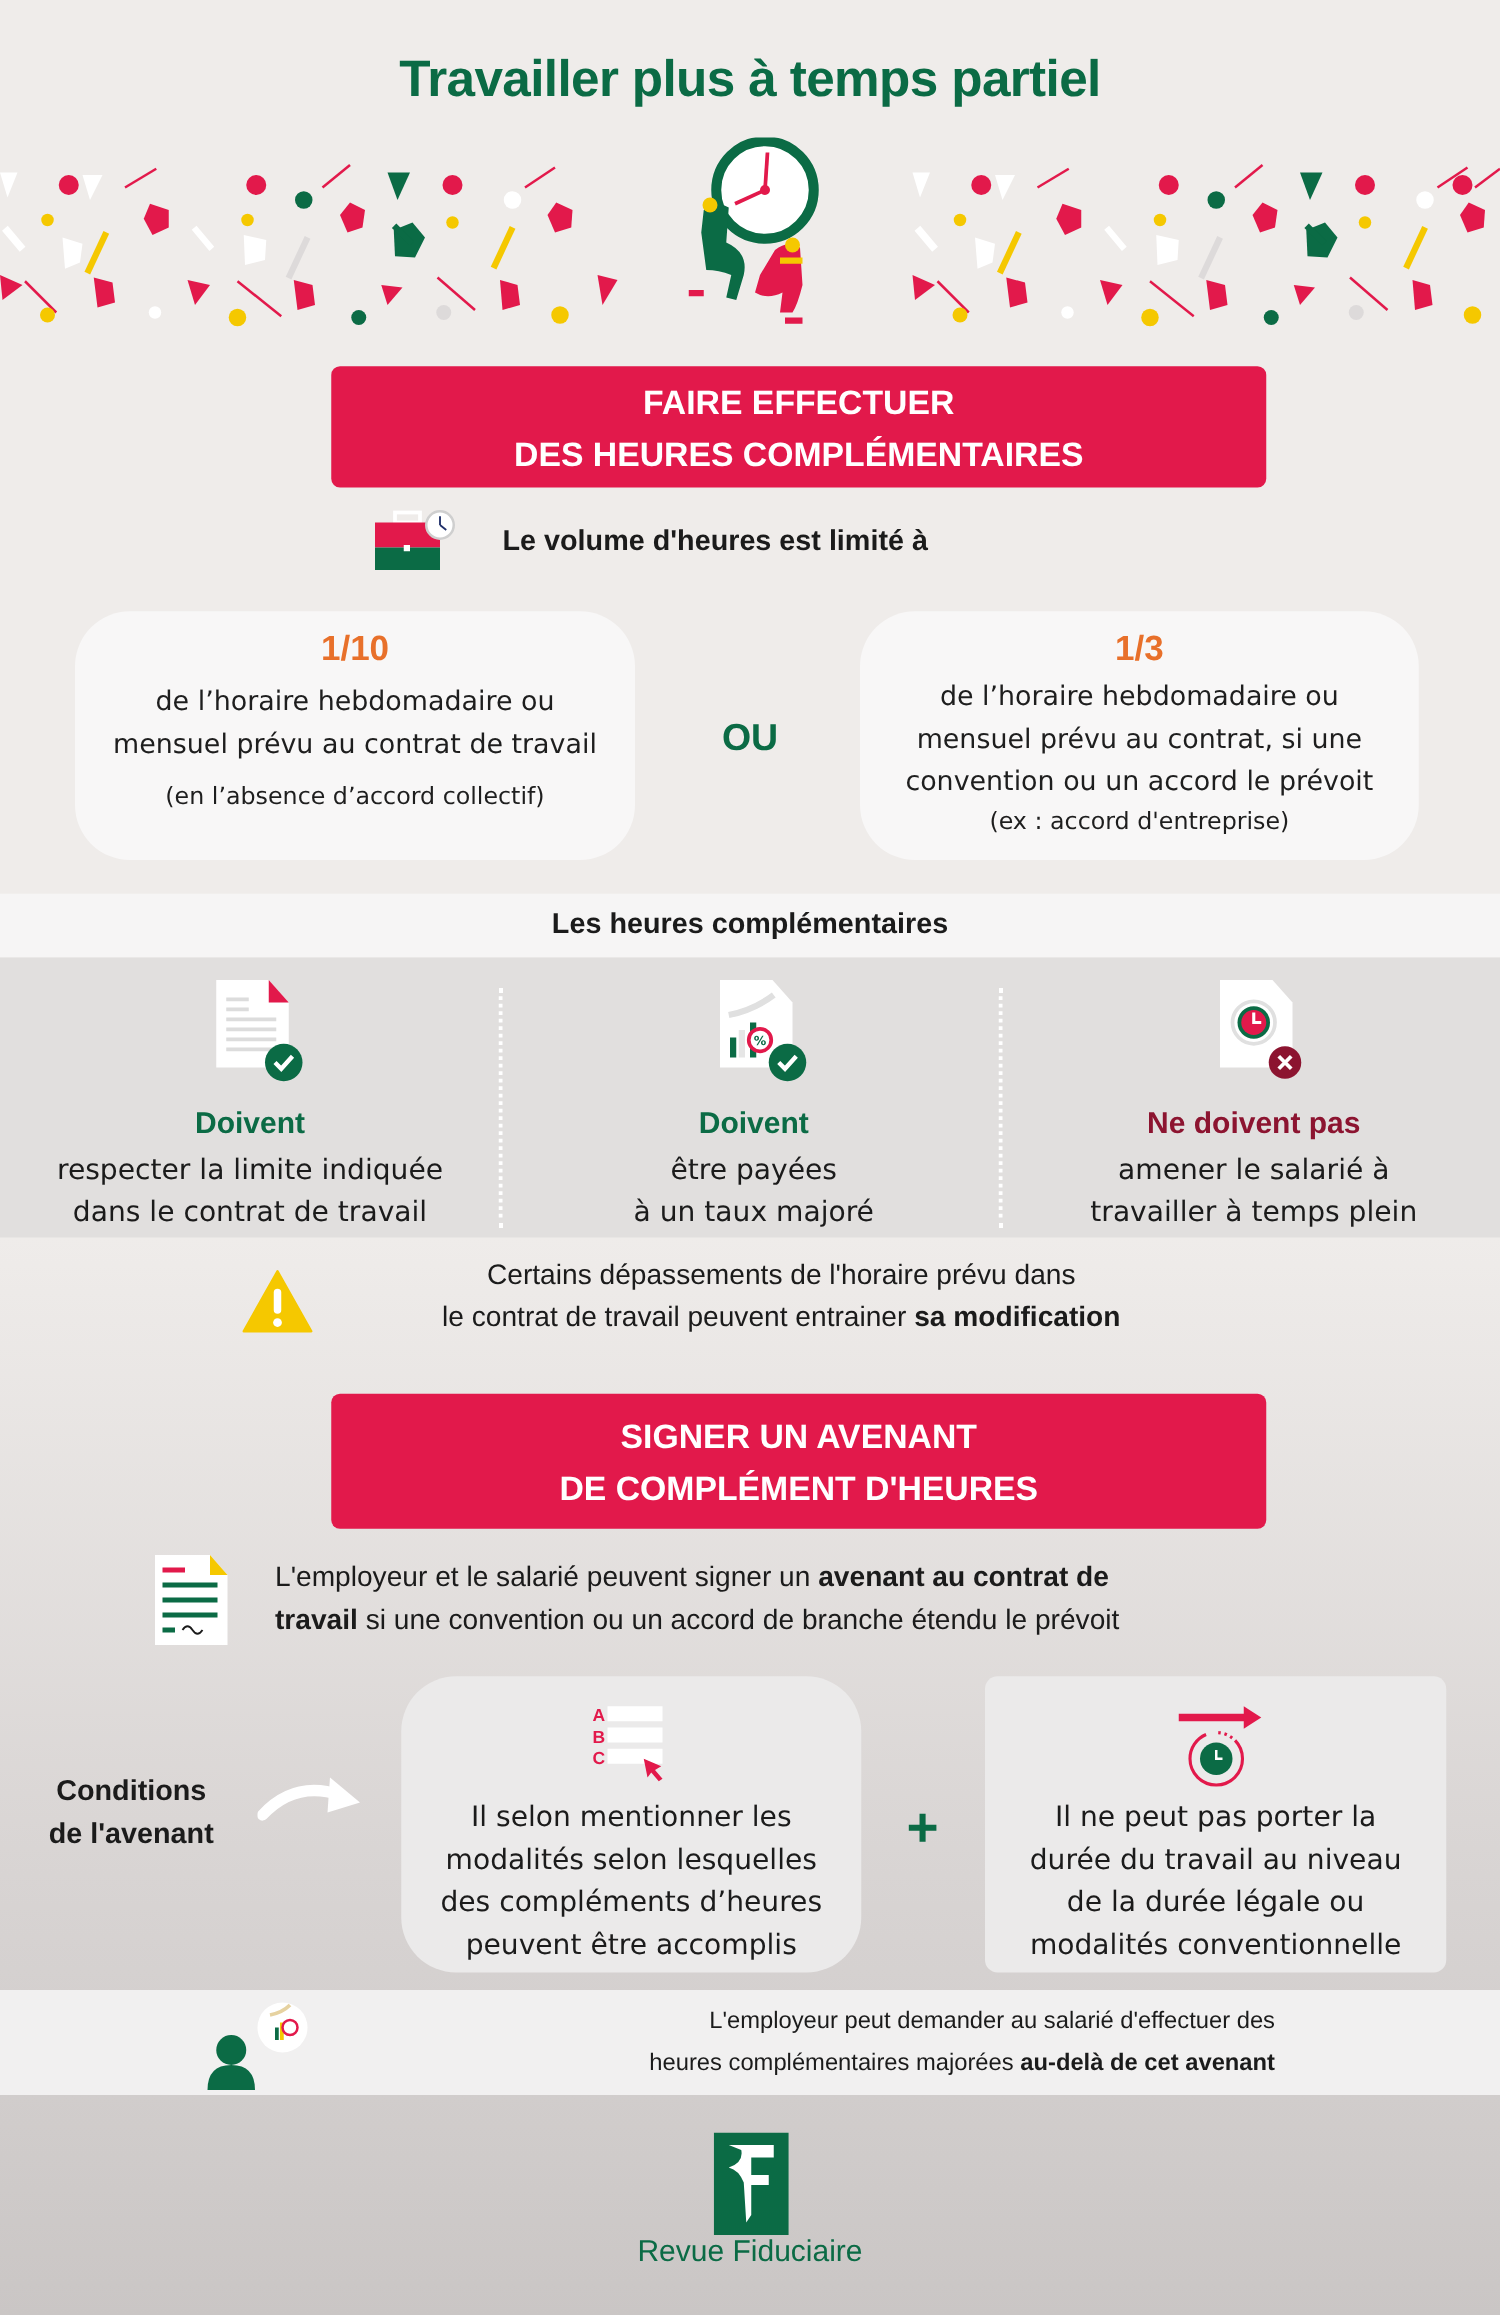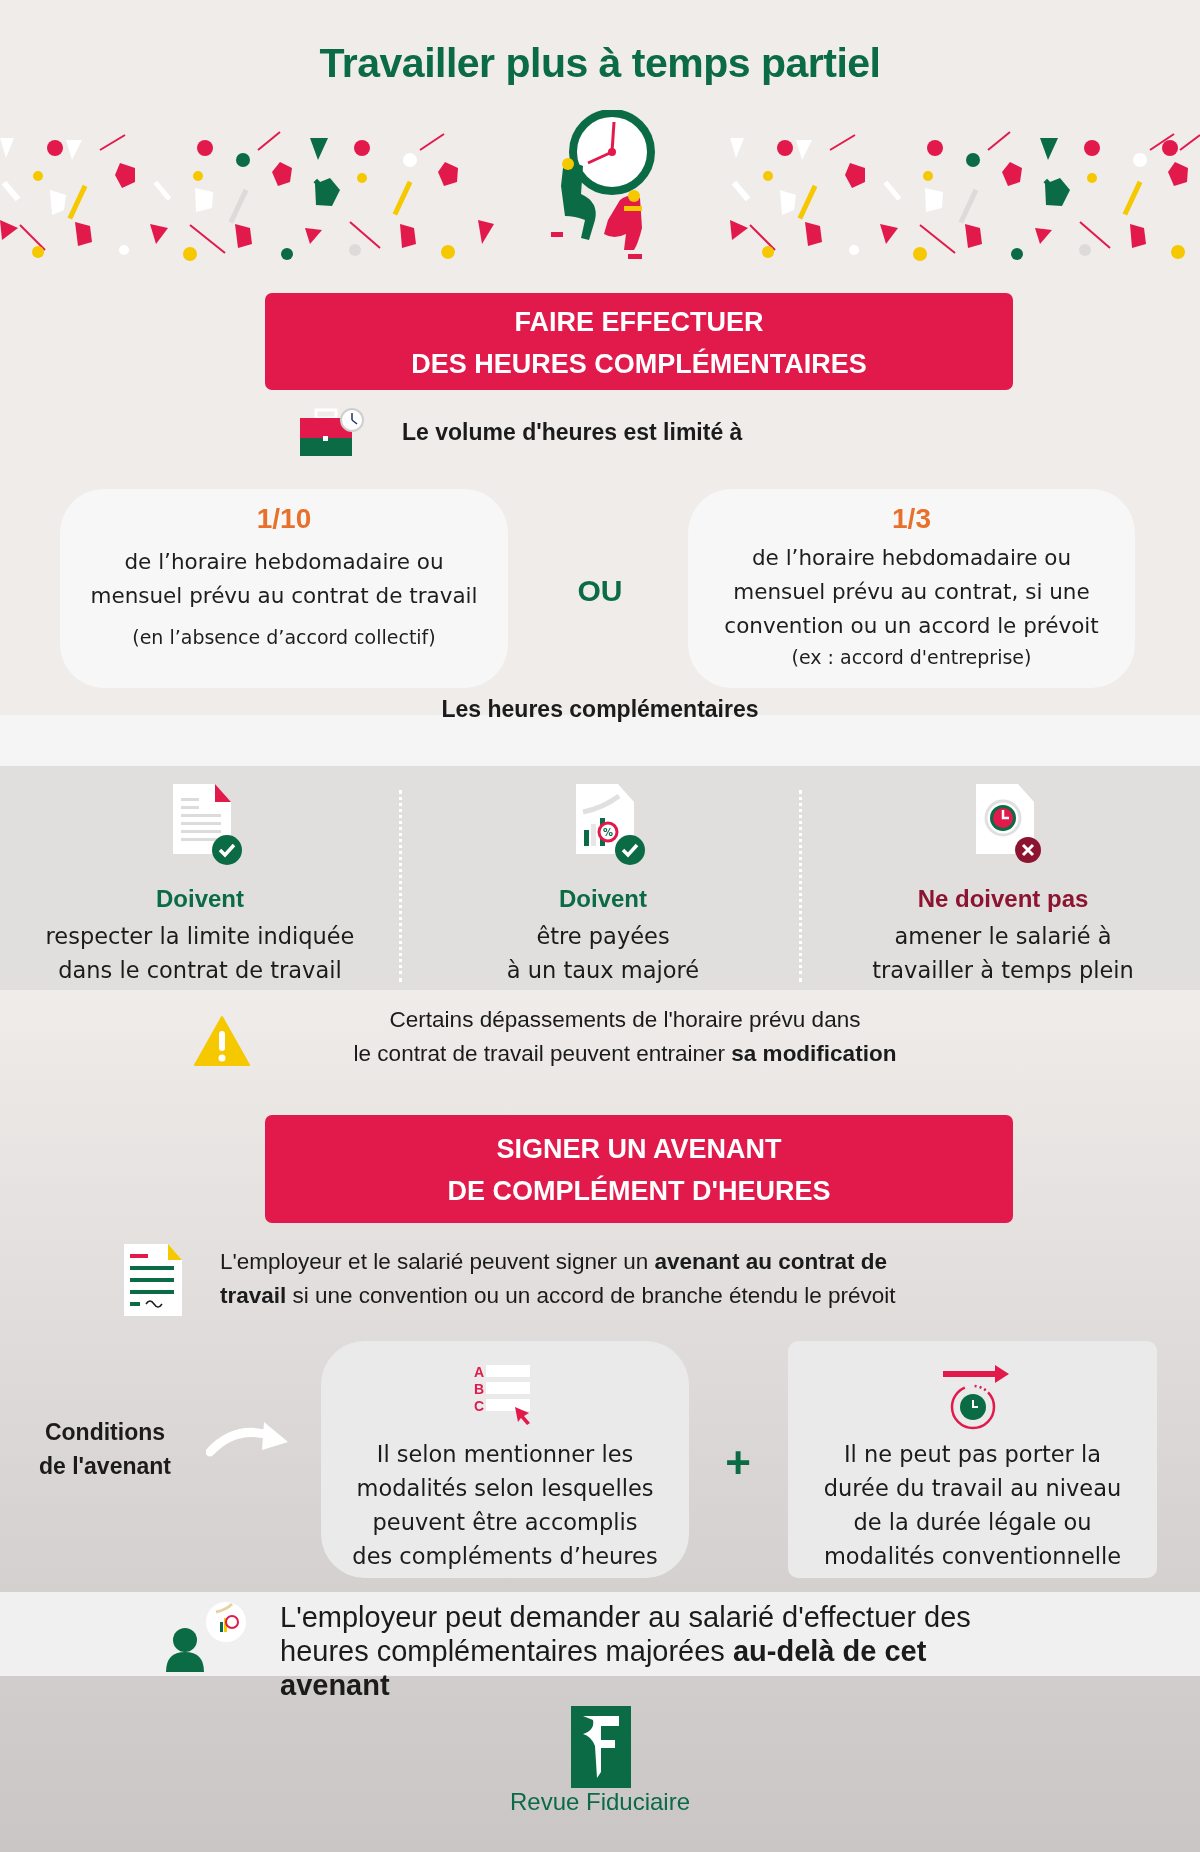--- a/index.html
+++ b/index.html
@@ -45,21 +45,21 @@
   .box-left { left: 60px; width: 448px; }
   .box-right { left: 688px; width: 447px; }
   .fraction { color: #e8702a; font-weight: bold; font-size: 28px; font-family: "Liberation Sans", sans-serif; margin-top: 14px; }
   .box-body { font-size: 21.5px; line-height: 34px; margin-top: 10px; }
   .box-note { font-size: 19px; line-height: 28px; margin-top: 10px; }
   .box-right .box-body { margin-top: 6px; }
   .box-right .box-note { margin-top: 0px; }
   .ou { top: 574px; left: 560px; width: 80px; text-align: center; color: #0b6b45; font-weight: bold; font-size: 30px; font-family: "Liberation Sans", sans-serif; }
 
   .strip-light { top: 715px; left: 0; width: 1200px; height: 51px; background: #f6f5f5; }
-  .strip-title { top: 696px; left: 0; width: 1200px; text-align: center; font-family: "Liberation Sans", sans-serif; font-weight: bold; font-size: 23px; }
+  .strip-title { top: 725px; left: 0; width: 1200px; text-align: center; font-family: "Liberation Sans", sans-serif; font-weight: bold; font-size: 23px; }
 
   .grey-band { top: 766px; left: 0; width: 1200px; height: 224px; background: #e1dfde; }
   .divider { top: 790px; width: 0; height: 192px; border-left: 3px dotted #ffffff; }
   .col { top: 780px; width: 400px; text-align: center; }
   .col-icon { height: 95px; display: flex; justify-content: center; }
   .col-head { font-family: "Liberation Sans", sans-serif; font-weight: bold; font-size: 24px; margin-top: 10px; }
   .col-head.ok { color: #0b6b45; }
   .col-head.no { color: #8c1430; }
   .col-body { font-size: 22.5px; line-height: 34px; margin-top: 6px; }
 
@@ -72,21 +72,21 @@
 
   .cond-label { top: 1415px; left: 25px; width: 160px; text-align: center; font-family: "Liberation Sans", sans-serif; font-weight: bold; font-size: 23px; line-height: 34px; }
   .cond-box { top: 1341px; height: 237px; background: #ebeaea; border-radius: 44px; text-align: center; }
   .cond-box1 { left: 321px; width: 368px; }
   .cond-box2 { left: 788px; width: 369px; border-radius: 10px; }
   .cond-icon { height: 90px; display: flex; justify-content: center; align-items: flex-end; }
   .cond-text { font-size: 22.5px; line-height: 34px; margin-top: 6px; }
   .plus { top: 1438px; left: 718px; width: 40px; text-align: center; color: #0b6b45; font-weight: bold; font-size: 44px; font-family: "Liberation Sans", sans-serif; }
 
   .emp-strip { top: 1592px; left: 0; width: 1200px; height: 84px; background: #f1f0f0; }
-  .emp-text { top: 1600px; left: 280px; width: 740px; text-align: left; font-size: 29px; line-height: 34px; font-family: "Liberation Sans", sans-serif; }
+  .emp-text { top: 1600px; left: 280px; width: 740px; text-align: right; font-size: 19px; line-height: 34px; font-family: "Liberation Sans", sans-serif; }
   .emp-text b { font-weight: bold; }
   .logo-name { top: 1788px; left: 0; width: 1200px; text-align: center; color: #0b6b45; font-size: 24px; font-family: "Liberation Sans", sans-serif; margin-top: 0; }
 </style>
 </head>
 <body>
 
 <div class="page">
 
   <div class="abs title">Travailler plus à temps partiel</div>
 
@@ -317,22 +317,22 @@
         <text x="4" y="50" font-size="14" font-weight="bold" fill="#e2194b" font-family="Liberation Sans, sans-serif">C</text>
         <rect x="16" y="4" width="44" height="12" fill="#ffffff"></rect>
         <rect x="16" y="21" width="44" height="12" fill="#ffffff"></rect>
         <rect x="16" y="38" width="44" height="12" fill="#ffffff"></rect>
         <path d="M45 46 l14 6 l-5 3 l6 7 l-3 2 l-6 -7 l-3 4 z" fill="#e2194b"></path>
       </svg>
     </div>
     <div class="cond-text">
       <div>Il selon mentionner les</div>
       <div>modalités selon lesquelles</div>
+      <div>des compléments d’heures</div>
       <div>peuvent être accomplis</div>
-      <div>des compléments d’heures</div>
     </div>
   </div>
 
   <div class="abs plus">+</div>
 
   <div class="abs cond-box cond-box2">
     <div class="cond-icon">
       <svg width="80" height="70" viewBox="0 0 80 70">
         <rect x="10" y="10" width="56" height="6" fill="#e2194b"></rect>
         <path d="M62 4 L76 13 L62 22 Z" fill="#e2194b"></path>

